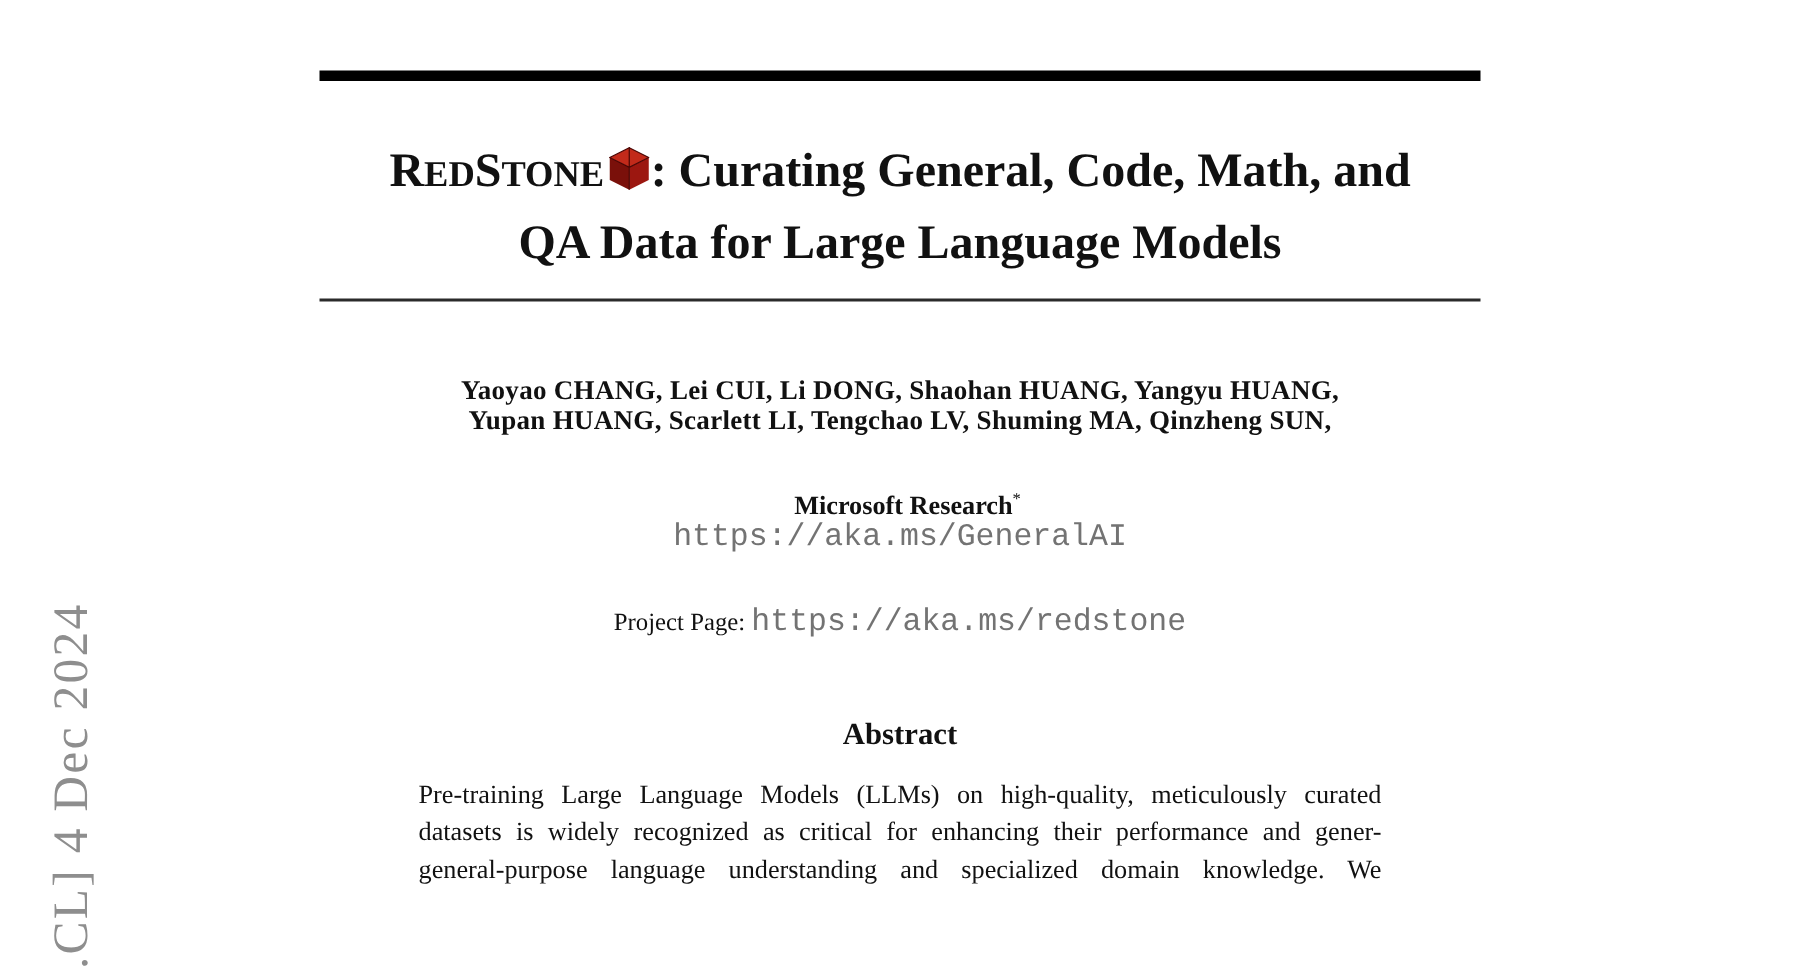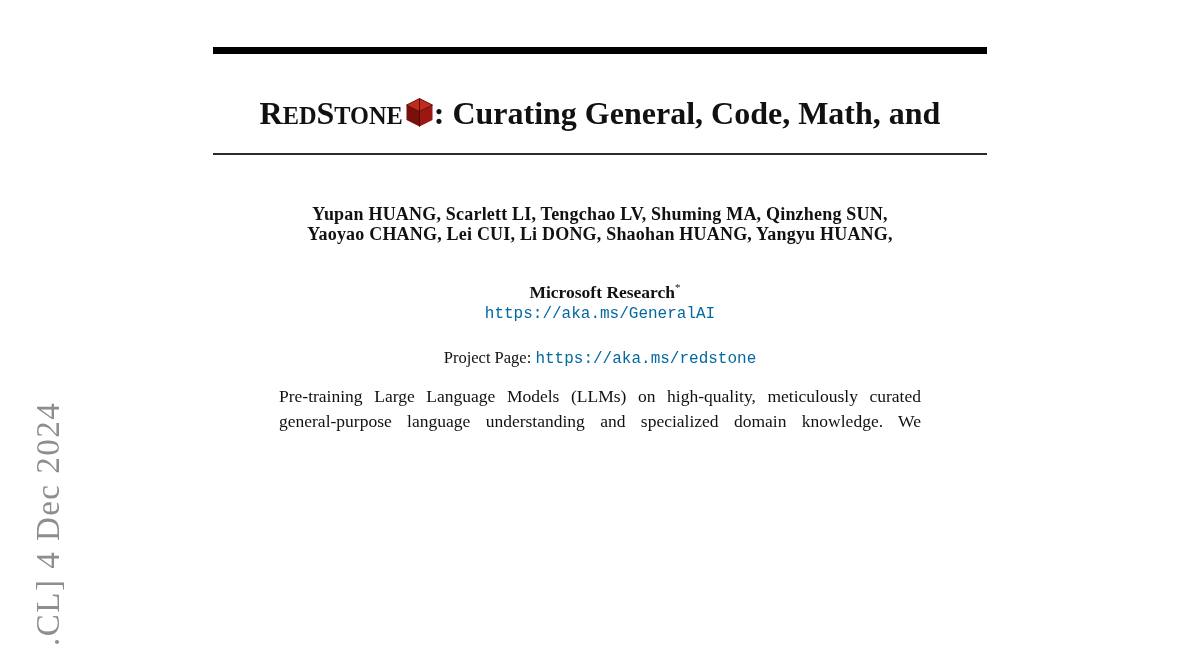--- a/index.html
+++ b/index.html
@@ -77,28 +77,28 @@
     font-size: 17.5px;
     line-height: 20px;
     padding-left: 10px;
   }
   .affil-name sup {
     font-size: 11px;
     font-weight: normal;
   }
   .url {
     font-family: "Liberation Mono", monospace;
-    font-size: 16px;
-    color: #0369a1;
+    font-size: 21px;
+    color: #737373;
     text-decoration: none;
   }
   .affil .url { display: inline-block; line-height: 24px; }
 
   .project {
-    margin: 22px auto 0 auto;
+    margin: 34px auto 0 auto;
     text-align: center;
     font-size: 16.5px;
     line-height: 20px;
   }
 
   
   .abs-heading {
     margin: 52px auto 0 auto;
     text-align: center;
     font-size: 20.5px;
@@ -127,38 +127,41 @@
 
   <h1 class="title" style="margin-top:37px; font-weight:bold;">
     <span class="tline">
       <span class="brand"><span class="bc">R</span><span class="sc">ED</span><span class="bc">S</span><span class="sc">TONE</span></span><svg class="cube" width="27" height="29" viewBox="0 0 27 29">
         <polygon points="13.5,0.5 26.5,7 13.5,13.5 0.5,7" stroke-width="1" fill="#c22a1a"></polygon>
         <polygon points="0.5,7 13.5,13.5 13.5,28.5 0.5,22" stroke-width="1" fill="#7a100a"></polygon>
         <polygon points="13.5,13.5 26.5,7 26.5,22 13.5,28.5" stroke-width="1" fill="#9c1710"></polygon>
         <polygon points="13.5,0.5 26.5,7 13.5,13.5 0.5,7 13.5,0.5 13.5,13.5 13.5,28.5" fill="none" stroke-width="0.8" stroke="#4a0604"></polygon>
       </svg><span>: Curating General, Code, Math, and</span>
     </span>
+    <span class="tline">QA Data for Large Language Models</span>
   </h1>
 
   <div class="thinrule"></div>
 
   <div class="authors">
+    <div>Yaoyao CHANG, Lei CUI, Li DONG, Shaohan HUANG, Yangyu HUANG,</div>
     <div>Yupan HUANG, Scarlett LI, Tengchao LV, Shuming MA, Qinzheng SUN,</div>
-    <div>Yaoyao CHANG, Lei CUI, Li DONG, Shaohan HUANG, Yangyu HUANG,</div>
   </div>
 
   <div class="affil">
     <div class="affil-name"><span>Microsoft Research</span><sup>*</sup></div>
     <a class="url" href="#">https://aka.ms/GeneralAI</a>
   </div>
 
   <div class="project">
     <span>Project Page: </span><a class="url" href="#">https://aka.ms/redstone</a>
   </div>
 
+  <h2 class="abs-heading">Abstract</h2>
 
   <div class="abs-body">
     <div class="jline">Pre-training Large Language Models (LLMs) on high-quality, meticulously curated</div>
+    <div class="jline">datasets is widely recognized as critical for enhancing their performance and gener-</div>
     <div class="jline">general-purpose language understanding and specialized domain knowledge. We</div>
 
   </div>
 
 </div>
 
 </body></html>

